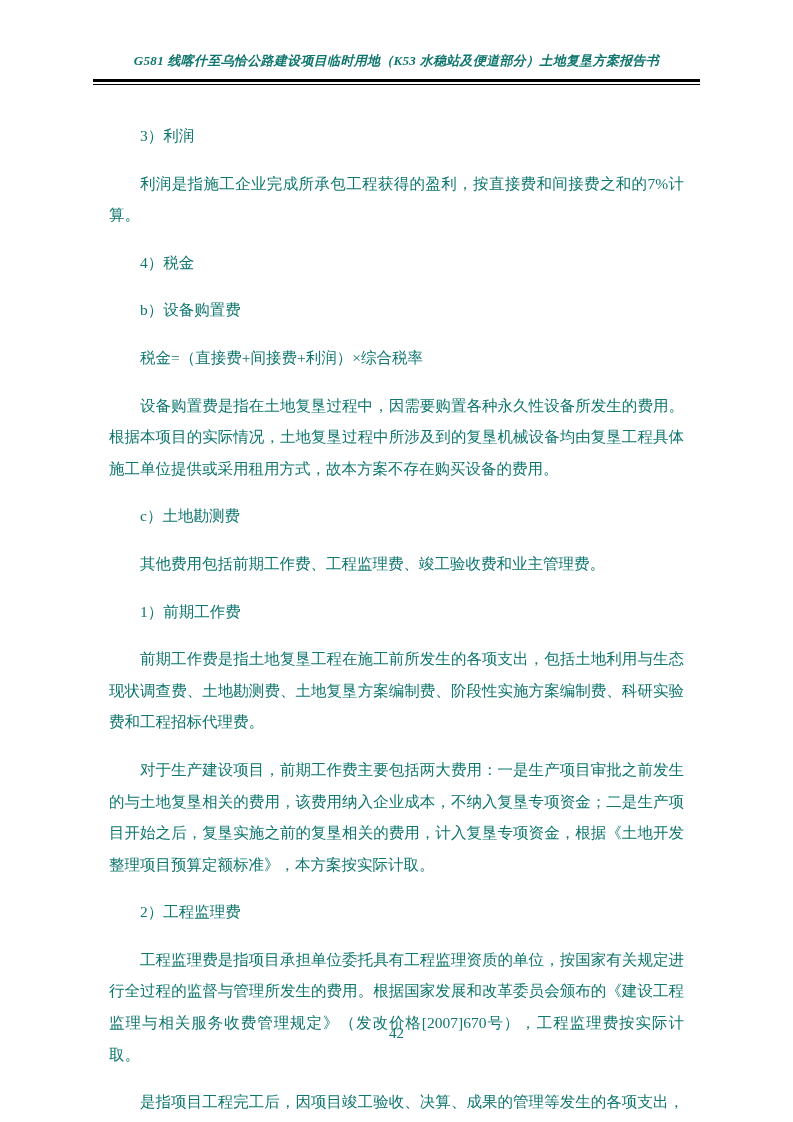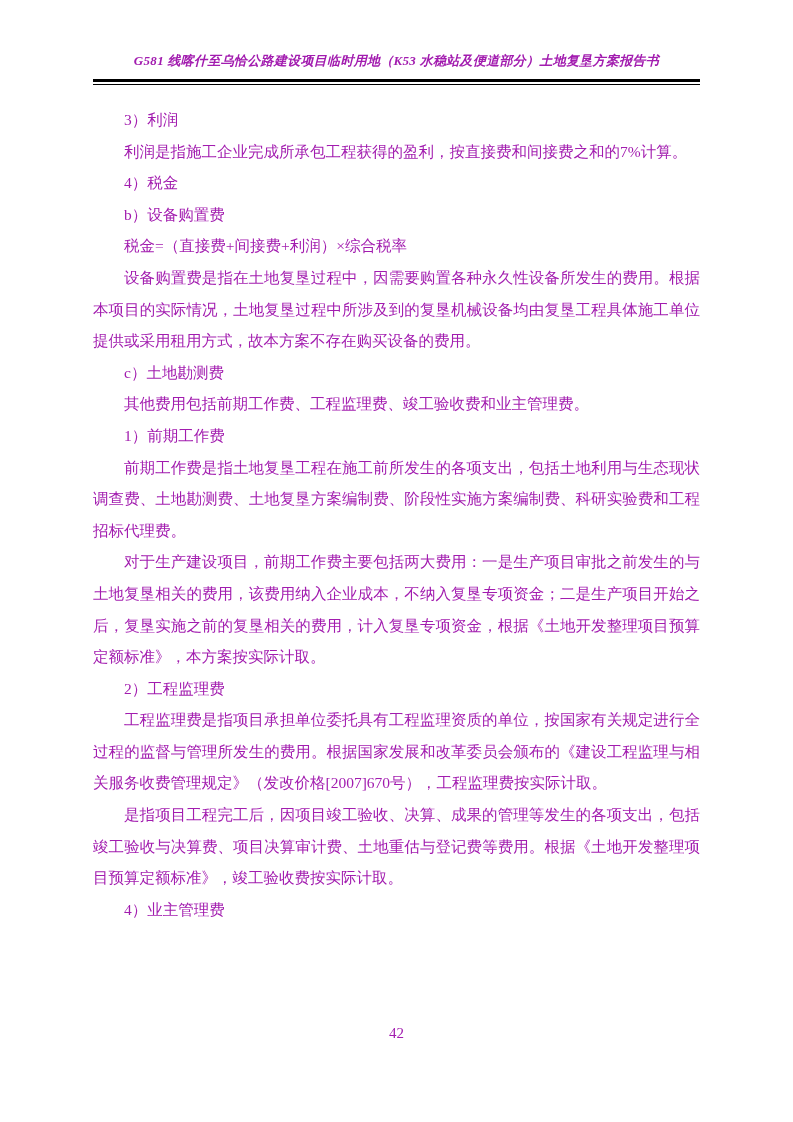--- a/index.html
+++ b/index.html
@@ -6,21 +6,21 @@
     margin: 0;
     padding: 0;
     background: #e9e9e9;
   }
   .page {
     position: relative;
     width: 793px;
     height: 1122px;
     margin: 0 auto;
     background: #ffffff;
-    color: #a21caf;
+    color: #0f766e;
     font-family: "Liberation Serif", "DejaVu Serif", serif;
     overflow: hidden;
   }
   .header-title {
     position: absolute;
     top: 52px;
     left: 93px;
     width: 607px;
     text-align: center;
     font-style: italic;
@@ -42,21 +42,21 @@
     position: absolute;
     top: 104px;
     left: 93px;
     width: 607px;
     font-size: 15.5px;
     line-height: 31.6px;
     text-align: justify;
     text-justify: inter-ideograph;
   }
   .content p {
-    margin: 0;
+    margin: 16px;
     padding: 0;
     text-indent: 2em;
   }
   .page-number {
     position: absolute;
     top: 1025px;
     left: 0;
     width: 100%;
     text-align: center;
     font-size: 15px;

